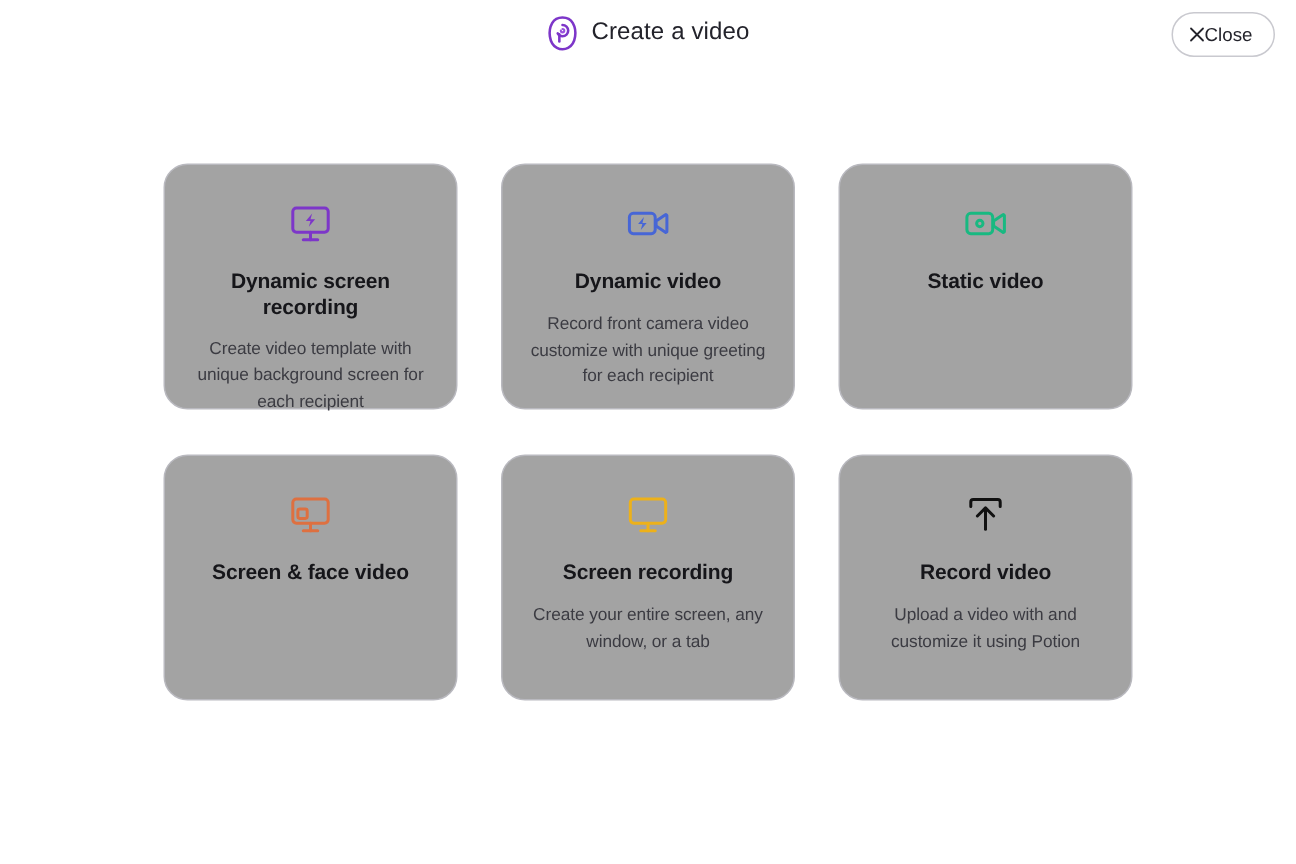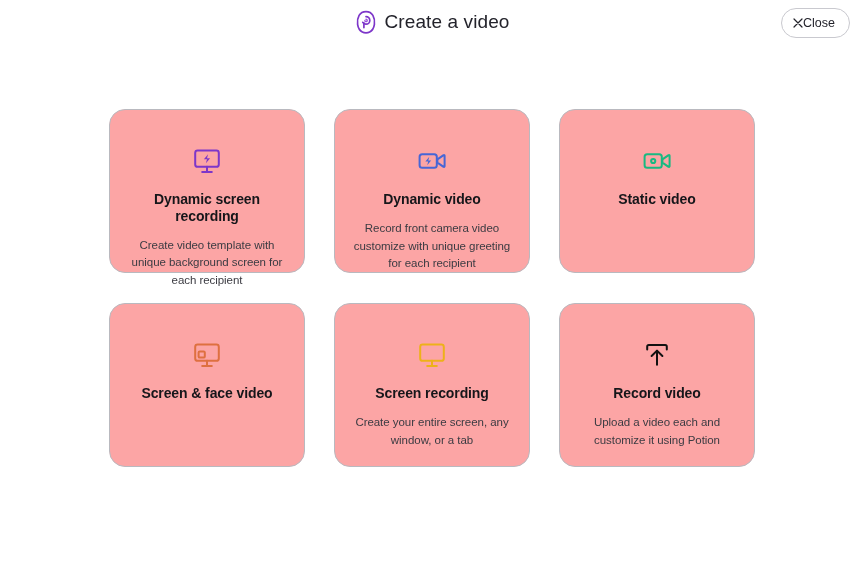--- a/index.html
+++ b/index.html
@@ -38,21 +38,21 @@
   }
 
   .brand-logo {
     width: 22px;
     height: 24px;
     display: block;
     flex: 0 0 auto;
   }
 
   .header-title {
-    font-size: 19px;
+    font-size: 16px;
     color: #23232b;
     letter-spacing: 0.1px;
     white-space: nowrap;
   }
 
   .close-button {
     position: absolute;
     right: 14px;
     top: 8px;
     height: 30px;
@@ -89,25 +89,25 @@
     display: grid;
     grid-template-columns: repeat(3, 196px);
     grid-template-rows: 164px 164px;
     column-gap: 29px;
     row-gap: 30px;
   }
 
   .card {
     border: 1px solid #b9b9bf;
     border-radius: 16px;
-    background: #fca5a5;
+    background: #a3a3a3;
     display: flex;
     flex-direction: column;
     align-items: center;
-    padding: 36px 14px 18px;
+    padding: 24px 14px 18px;
     cursor: pointer;
   }
 
   .card-icon {
     width: 30px;
     height: 30px;
     display: block;
     margin-bottom: 15px;
   }
 
@@ -223,18 +223,18 @@
 
     <div class="card">
       <span>
         <svg class="card-icon" viewBox="0 0 30 30" fill="none" xmlns="http://www.w3.org/2000/svg">
           <path d="M5.2 9.6 L5.2 6.6 C5.2 5.7 5.9 5.0 6.8 5.0 L23.2 5.0 C24.1 5.0 24.8 5.7 24.8 6.6 L24.8 9.6" stroke="#111111" stroke-width="2" stroke-linecap="round" stroke-linejoin="round"></path>
           <path d="M15 24.8 L15 11.0" stroke="#111111" stroke-width="2" stroke-linecap="round"></path>
           <path d="M9.6 16.0 L15 10.6 L20.4 16.0" stroke="#111111" stroke-width="2" stroke-linecap="round" stroke-linejoin="round"></path>
         </svg>
       </span>
       <div class="card-title">Record video</div>
-      <div class="card-desc">Upload a video each and customize it using Potion</div>
+      <div class="card-desc">Upload a video with and customize it using Potion</div>
     </div>
 
   </div>
 
 </div>
 
 </body></html>

